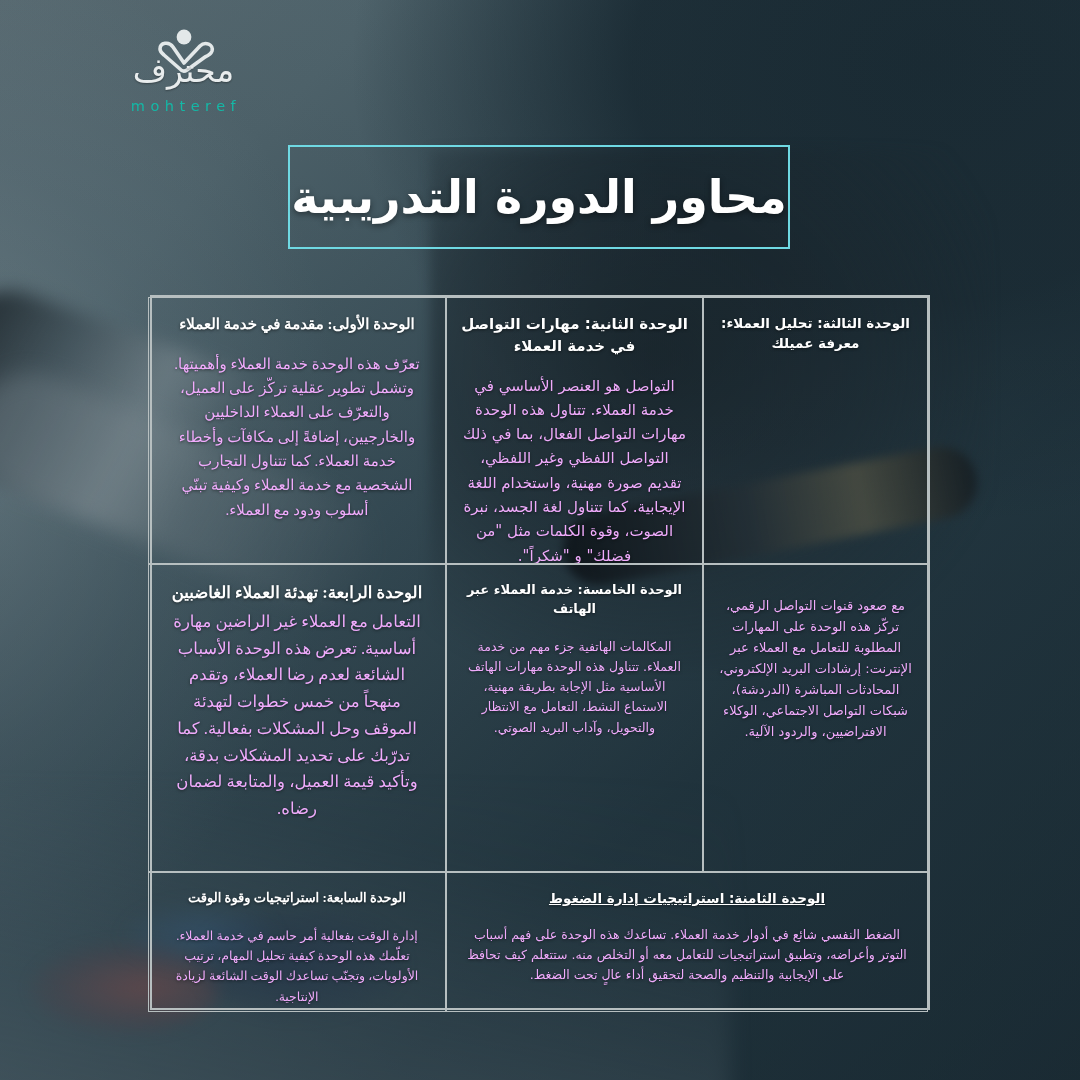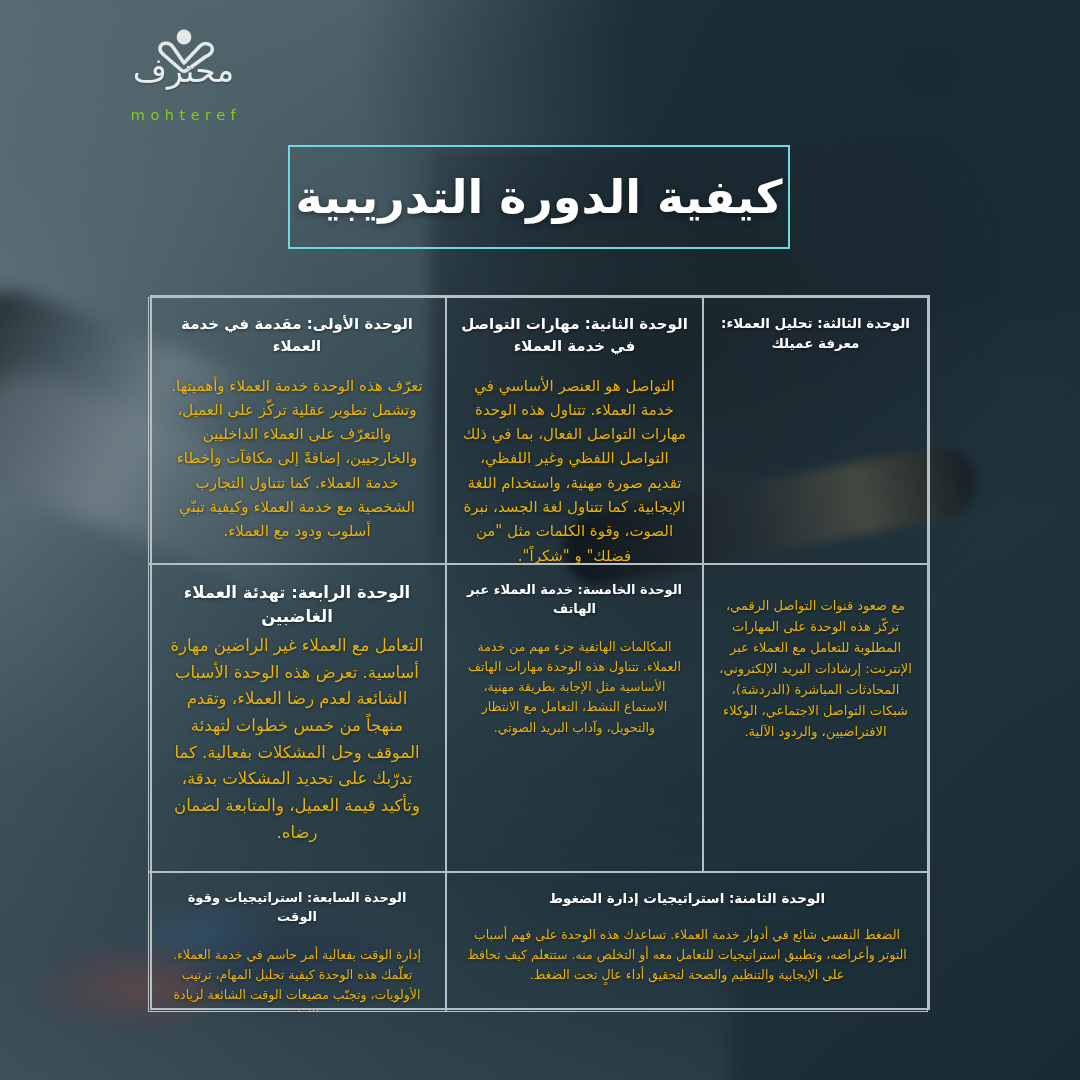--- a/index.html
+++ b/index.html
@@ -111,24 +111,24 @@
   .logo-ar {
     color:#e8eced;
     font-size:33px;
     font-weight:400;
     line-height:1;
     margin-top:-22px;
     letter-spacing:0px;
     text-shadow:0 1px 2px rgba(0,0,0,0.35);
   }
   .logo-latin {
-    color:#84cc16;
+    color:#14b8a6;
     font-size:14.5px;
     letter-spacing:5.5px;
-    margin-top:20px;
+    margin-top:11px;
     margin-right:-5px;
     font-weight:400;
     direction:ltr;
   }
 
   
   .title-box {
     position:absolute;
     left:288px; top:145px;
     width:502px; height:104px;
@@ -153,50 +153,50 @@
     grid-template-columns:225px 257px 298px; 
     grid-template-rows:267px 308px 140px;
     border:2px solid #b7bfc0;
   }
   .cell {
     border:1px solid #b7bfc0;
     padding:16px 14px 14px;
     overflow:hidden;
     text-align:center;
   }
-  .cell.pad-wide { padding:16px 20px 14px; }
+  .cell.pad-wide { padding:16px 20px 14px;font-family:Liberation Serif, serif; }
 
   .c-title {
     color:#ffffff;
     font-weight:700;
     line-height:1.45;
     margin-bottom:4px;
     text-shadow:0 1px 3px rgba(0,0,0,0.5);
   }
   .c-body {
-    color:#eab308;
+    color:#f0abfc;
     font-weight:400;
     line-height:1.62;
     text-shadow:0 1px 3px rgba(0,0,0,0.5);
   }
 
   
   .s-sm  .c-title { font-size:13.5px; }
   .s-sm  .c-body  { font-size:13px; margin-top:14px; }
 
   .s-md  .c-title { font-size:15px; }
   .s-md  .c-body  { font-size:15px; margin-top:16px; }
 
   .s-lg  .c-title { font-size:16.5px; }
   .s-lg  .c-body  { font-size:16.5px; margin-top:2px; }
 
   .s-xs  .c-title { font-size:13px; }
   .s-xs  .c-body  { font-size:12.5px; margin-top:18px; }
 
-  .s-wide .c-title { font-size:13.5px; }
+  .s-wide .c-title { font-size:13.5px;text-decoration:underline; }
   .s-wide .c-body  { font-size:12.5px; margin-top:16px; line-height:1.6; }
 
   .span2 { grid-column:span 2; }
 </style>
 </head>
 <body>
 
 <div class="stage">
 
   <div class="bg-layer bg-base"></div>
@@ -215,21 +215,21 @@
   <div class="logo">
     <svg class="logo-mark" viewBox="0 0 92 48" aria-hidden="true">
       <circle cx="46" cy="9" r="7.4" fill="#e3e8e9"></circle>
       <path d="M22 21 C22 14.5 31 13 35 19 L46 35 L62 18 C67 13 76 16.5 74 23 C73 26 70.5 27.5 67 29 L49 42 C46.5 43.8 44 43.5 42 41 L26 27 C23.5 25 22 23.2 22 21 Z" fill="none" stroke="#e3e8e9" stroke-width="3.6" stroke-linejoin="round" stroke-linecap="round"></path>
     </svg>
     <div class="logo-ar">محترف</div>
     <div class="logo-latin">mohteref</div>
   </div>
 
   <div class="title-box">
-    <div class="title-text">كيفية الدورة التدريبية</div>
+    <div class="title-text">محاور الدورة التدريبية</div>
   </div>
 
   <div class="grid">
 
     <div class="cell s-sm">
       <div class="c-title">الوحدة الثالثة: تحليل العملاء: معرفة عميلك</div>
     </div>
     <div class="cell s-md">
       <div class="c-title">الوحدة الثانية: مهارات التواصل في خدمة العملاء</div>
       <div class="c-body">التواصل هو العنصر الأساسي في خدمة العملاء. تتناول هذه الوحدة مهارات التواصل الفعال، بما في ذلك التواصل اللفظي وغير اللفظي، تقديم صورة مهنية، واستخدام اللغة الإيجابية. كما تتناول لغة الجسد، نبرة الصوت، وقوة الكلمات مثل "من فضلك" و "شكراً".</div>
@@ -250,17 +250,17 @@
       <div class="c-title">الوحدة الرابعة: تهدئة العملاء الغاضبين</div>
       <div class="c-body">التعامل مع العملاء غير الراضين مهارة أساسية. تعرض هذه الوحدة الأسباب الشائعة لعدم رضا العملاء، وتقدم منهجاً من خمس خطوات لتهدئة الموقف وحل المشكلات بفعالية. كما تدرّبك على تحديد المشكلات بدقة، وتأكيد قيمة العميل، والمتابعة لضمان رضاه.</div>
     </div>
 
     <div class="cell s-wide span2">
       <div class="c-title">الوحدة الثامنة: استراتيجيات إدارة الضغوط</div>
       <div class="c-body">الضغط النفسي شائع في أدوار خدمة العملاء. تساعدك هذه الوحدة على فهم أسباب التوتر وأعراضه، وتطبيق استراتيجيات للتعامل معه أو التخلص منه. ستتعلم كيف تحافظ على الإيجابية والتنظيم والصحة لتحقيق أداء عالٍ تحت الضغط.</div>
     </div>
     <div class="cell s-xs pad-wide">
       <div class="c-title">الوحدة السابعة: استراتيجيات وقوة الوقت</div>
-      <div class="c-body">إدارة الوقت بفعالية أمر حاسم في خدمة العملاء. تعلّمك هذه الوحدة كيفية تحليل المهام، ترتيب الأولويات، وتجنّب مضيعات الوقت الشائعة لزيادة الإنتاجية.</div>
+      <div class="c-body">إدارة الوقت بفعالية أمر حاسم في خدمة العملاء. تعلّمك هذه الوحدة كيفية تحليل المهام، ترتيب الأولويات، وتجنّب تساعدك الوقت الشائعة لزيادة الإنتاجية.</div>
     </div>
 
   </div>
 </div>
 
 </body></html>

